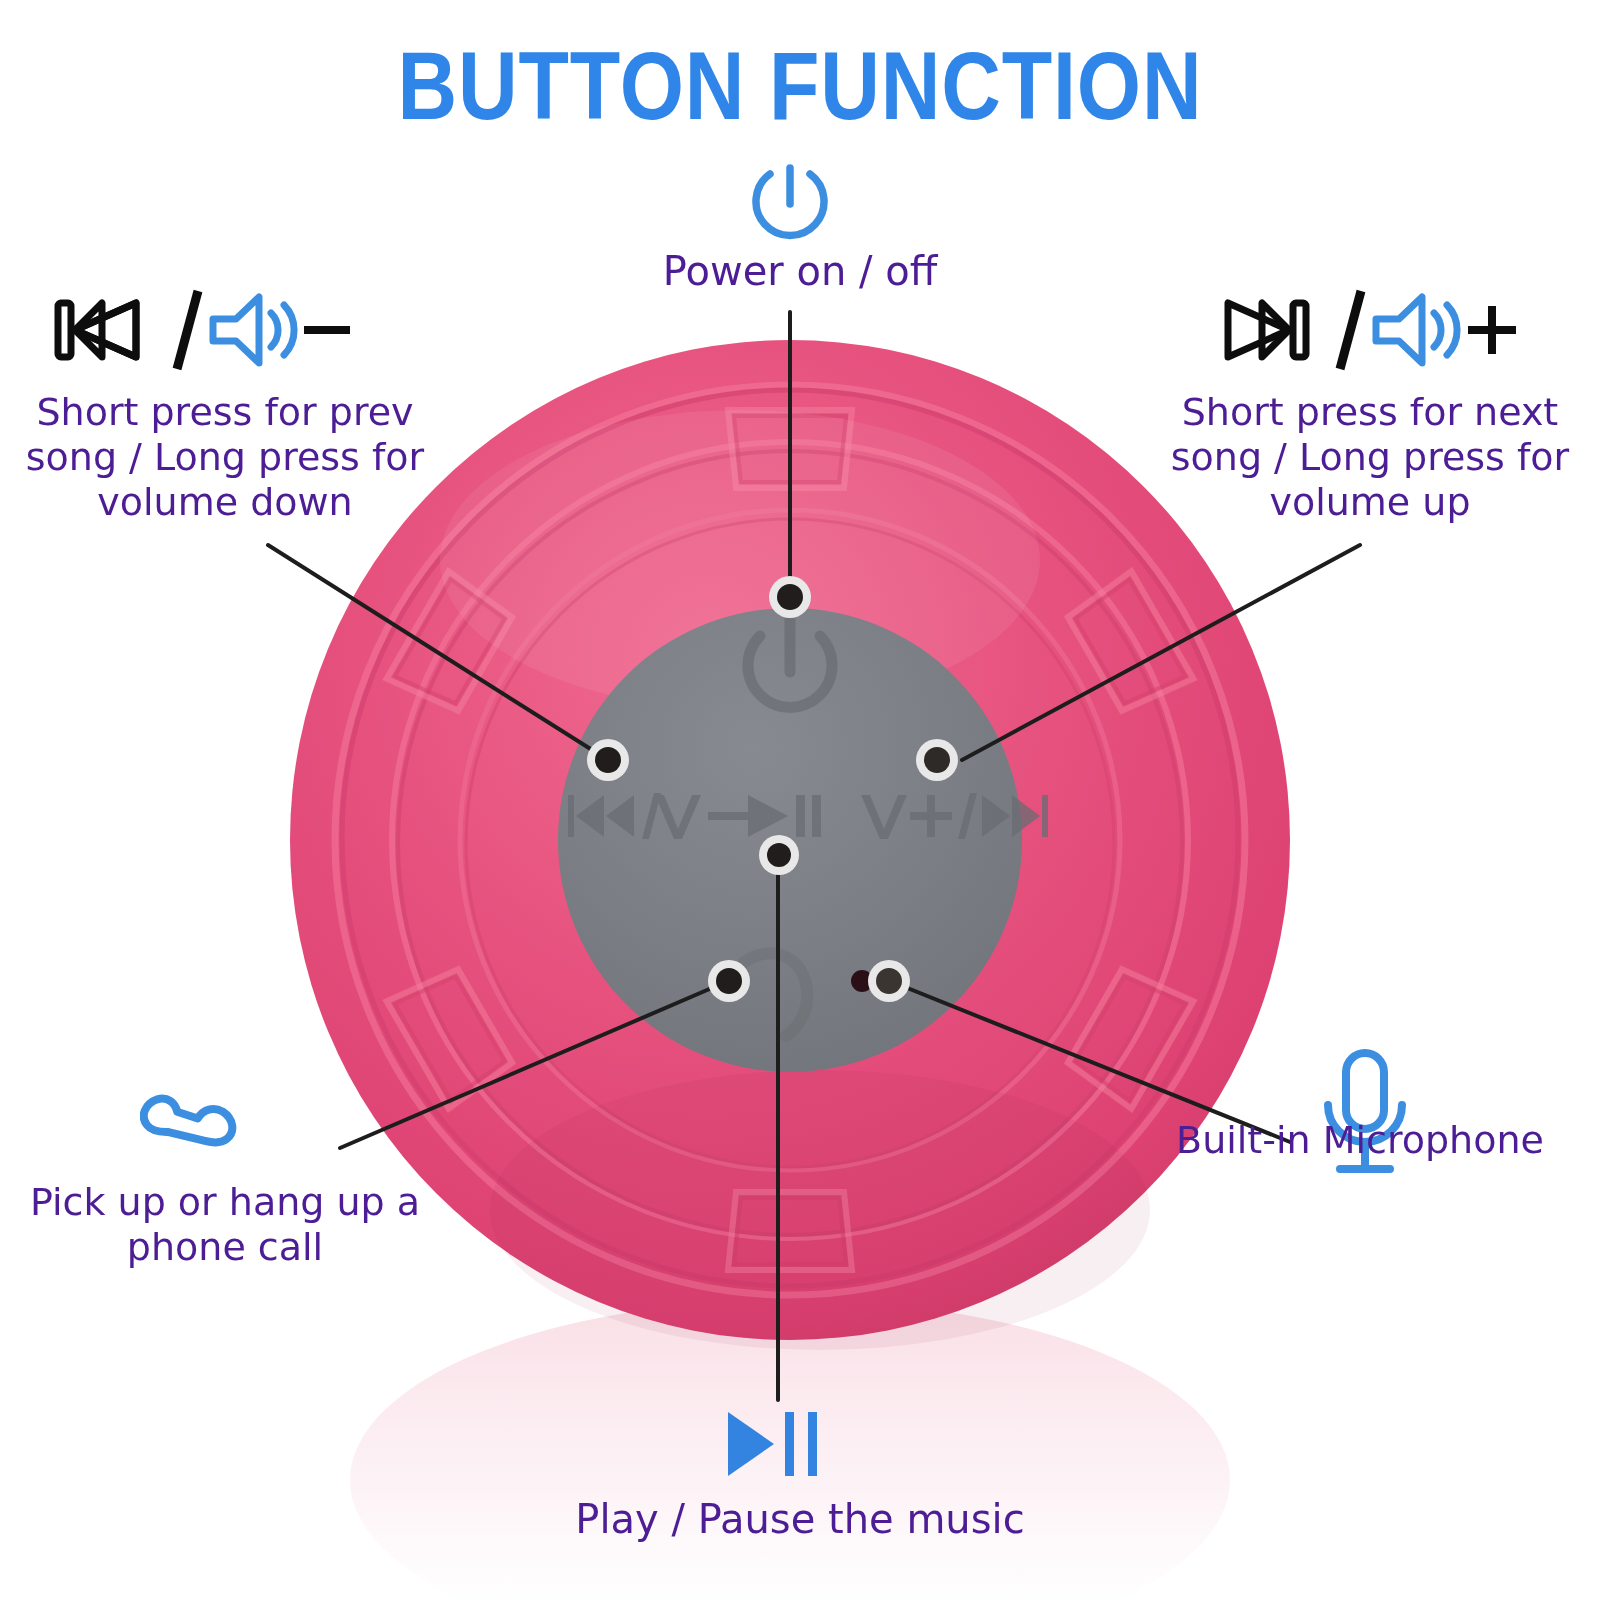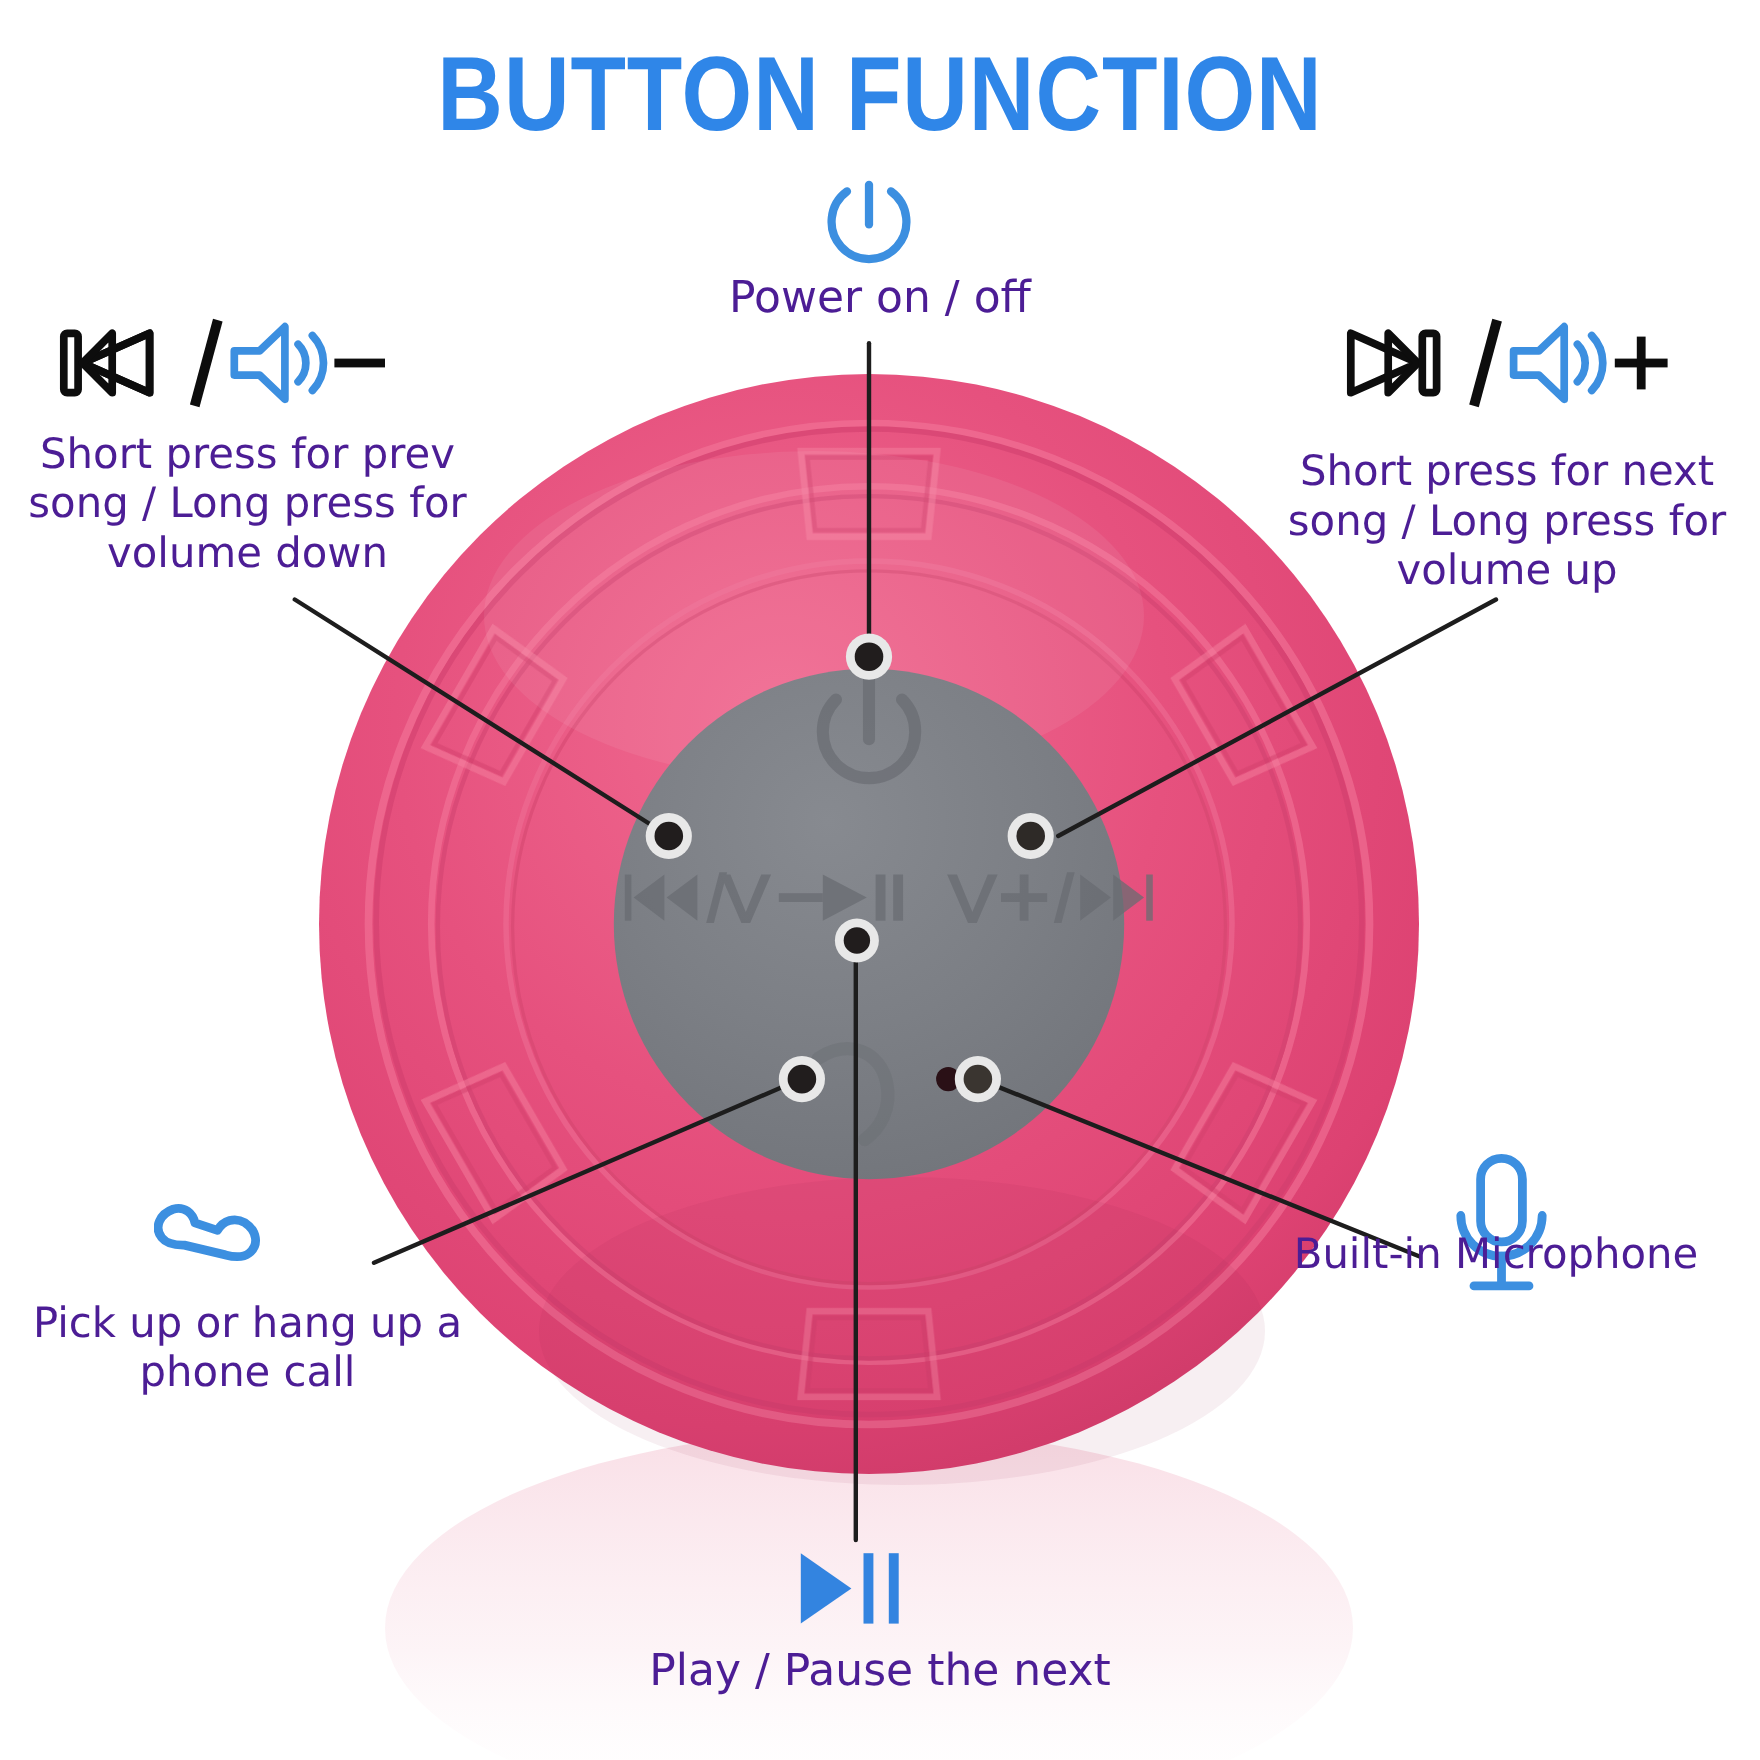--- a/index.html
+++ b/index.html
@@ -275,21 +275,21 @@
       <path d="M 160 34 L 183 34 L 206 12 L 206 78 L 183 56 L 160 56 Z"></path>
       <path d="M 218 28 A 24 24 0 0 1 218 62"></path>
       <path d="M 231 20 A 36 36 0 0 1 231 70"></path>
     </g>
 
     <g fill="#0d0d0d">
       <rect x="252" y="41" width="48" height="8"></rect>
       <rect x="272" y="21" width="8" height="48"></rect>
     </g>
   </svg>
-  <div class="caption" style="left:1150px; top:390px; width:440px;margin-top:16px;">Short press for next
+  <div class="caption" style="left:1150px; top:390px; width:440px;">Short press for next
 song / Long press for
 volume up</div>
 
   <svg class="iconbox" style="left:140px; top:1063px;" width="130" height="120" viewBox="0 0 130 120" xmlns="http://www.w3.org/2000/svg">
     <g transform="rotate(-38 65 60)">
       <path d="M 18 26
                C 18 14, 30 8, 42 12
                C 52 16, 54 26, 50 34
                L 62 52
                C 72 48, 82 52, 86 62
@@ -312,15 +312,15 @@
   </svg>
   <div class="caption" style="left:1130px; top:1118px; width:460px;">Built-in Microphone</div>
 
   <svg class="iconbox" style="left:722px; top:1406px;" width="110" height="76" viewBox="0 0 110 76" xmlns="http://www.w3.org/2000/svg">
     <g fill="#3384e0">
       <path d="M 6 6 L 52 38 L 6 70 Z"></path>
       <rect x="63" y="6" width="9" height="64"></rect>
       <rect x="86" y="6" width="9" height="64"></rect>
     </g>
   </svg>
-  <div class="caption big" style="left:500px; top:1496px; width:600px;">Play / Pause the next</div>
+  <div class="caption big" style="left:500px; top:1496px; width:600px;">Play / Pause the music</div>
 
 </div>
 
 </body></html>

